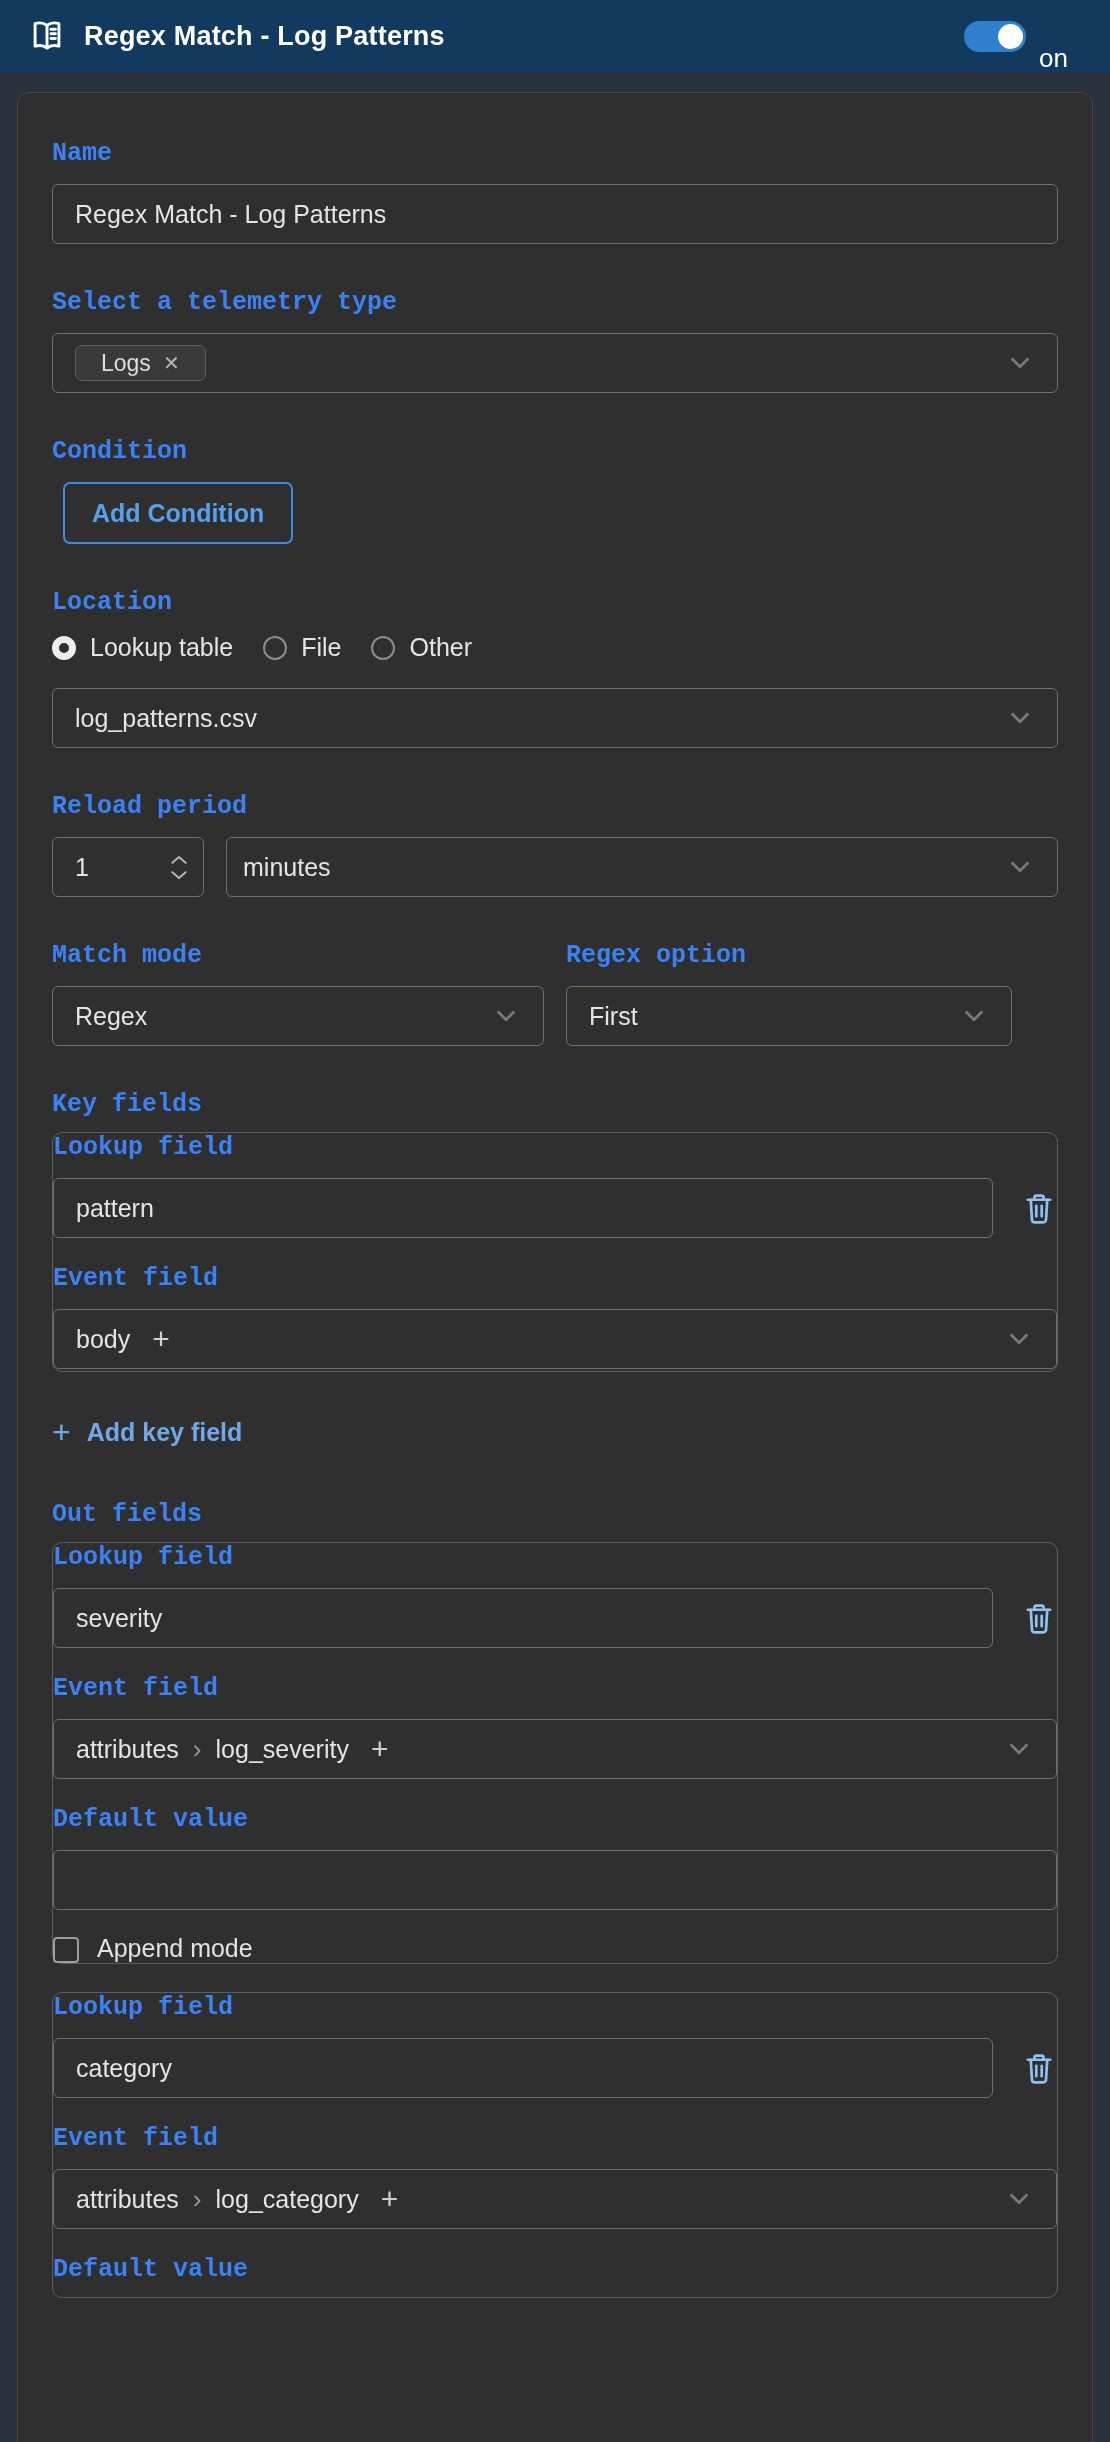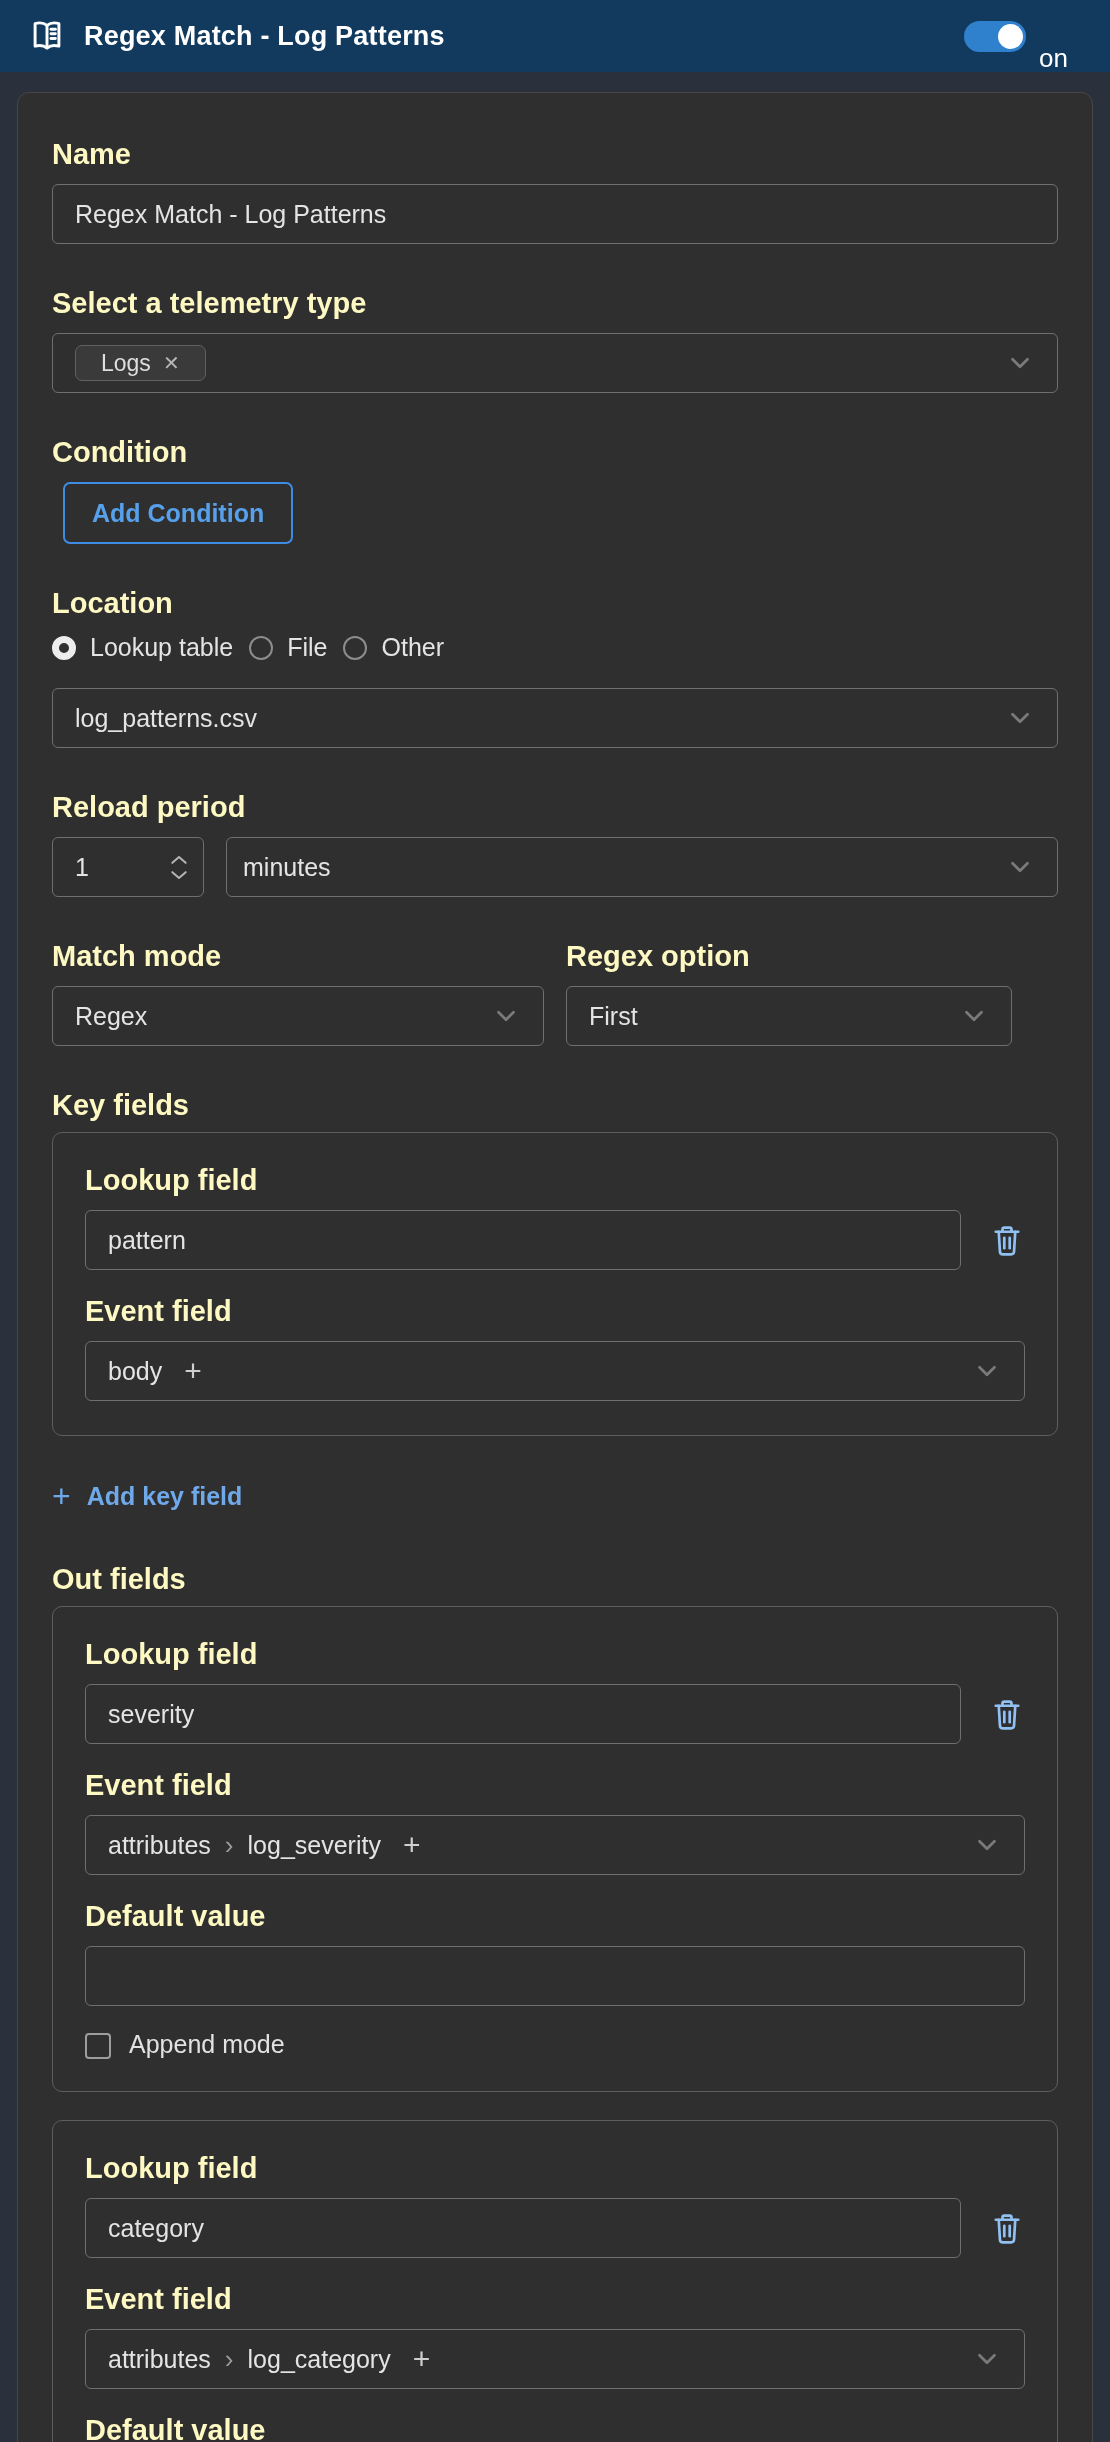--- a/index.html
+++ b/index.html
@@ -31,22 +31,22 @@
   .card {
     margin:20px 17px 0 17px;
     background:#2f2f2f;
     border:1px solid #474747;
     border-radius:12px;
     padding:46px 34px 60px 34px;
     min-height:2380px;
   }
   .section { margin-bottom:44px; }
   .field-label {
-    font-size:29px; font-weight:600; color:#fef9c3;
-    line-height:30px; margin-bottom:15px;
+    font-size:25px; font-weight:600; color:#3b82f6;
+    line-height:30px; margin-bottom:15px;font-family:Liberation Mono, monospace;
   }
   .input, .select {
     height:60px; border:1px solid #6f6f6f; border-radius:6px;
     display:flex; align-items:center; padding:0 22px;
     font-size:25px; color:#e4e4e4; background:transparent;
   }
   .select { justify-content:flex-start; position:relative; cursor:pointer; }
   .select .chev { margin-left:auto; width:30px; height:30px; flex:0 0 auto; }
   .value { white-space:nowrap; }
 
@@ -61,21 +61,21 @@
   
   .btn-outline {
     display:inline-flex; align-items:center; justify-content:center;
     height:62px; padding:0 27px; border:2px solid #3f8ce4; border-radius:7px;
     color:#57a1ec; font-size:25px; font-weight:600; cursor:pointer;
     background:transparent;
     margin-left:11px;
   }
 
   
-  .radio-row { display:flex; align-items:center; gap:16px; margin-bottom:26px; }
+  .radio-row { display:flex; align-items:center; gap:30px; margin-bottom:26px; }
   .radio-opt { display:flex; align-items:center; gap:14px; cursor:pointer; }
   .radio { width:24px; height:24px; border-radius:50%; flex:0 0 auto; }
   .radio.on  { border:7px solid #ededed; background:transparent; }
   .radio.off { border:2px solid #8d8d8d; background:transparent; }
   .radio-label { font-size:25px; color:#e4e4e4; }
 
   
   .reload-row { display:flex; gap:22px; }
   .num-input {
     width:152px; height:60px; border:1px solid #6f6f6f; border-radius:6px;
@@ -87,21 +87,21 @@
   .reload-row .select { flex:1;padding-left:16px; }
 
   
   .two-col { display:flex; }
   .col-a { width:492px; }
   .col-b { width:446px; margin-left:22px; }
 
   
   .subcard {
     border:1px solid #5e5e5e; border-radius:10px;
-    padding:32px; margin-bottom:28px;
+    margin-bottom:28px;
   }
   .lookup-row { display:flex; align-items:center; gap:28px; margin-bottom:26px; }
   .lookup-row .input { flex:1; }
   .trash { width:36px; height:36px; flex:0 0 auto; cursor:pointer; }
   .event-select { margin-bottom:26px; }
   .plus { font-size:30px; color:#cfcfcf; margin-left:22px; font-weight:400; }
   .crumb-sep { color:#9a9a9a; font-size:26px; margin:0 14px; }
 
   
   .add-link {

